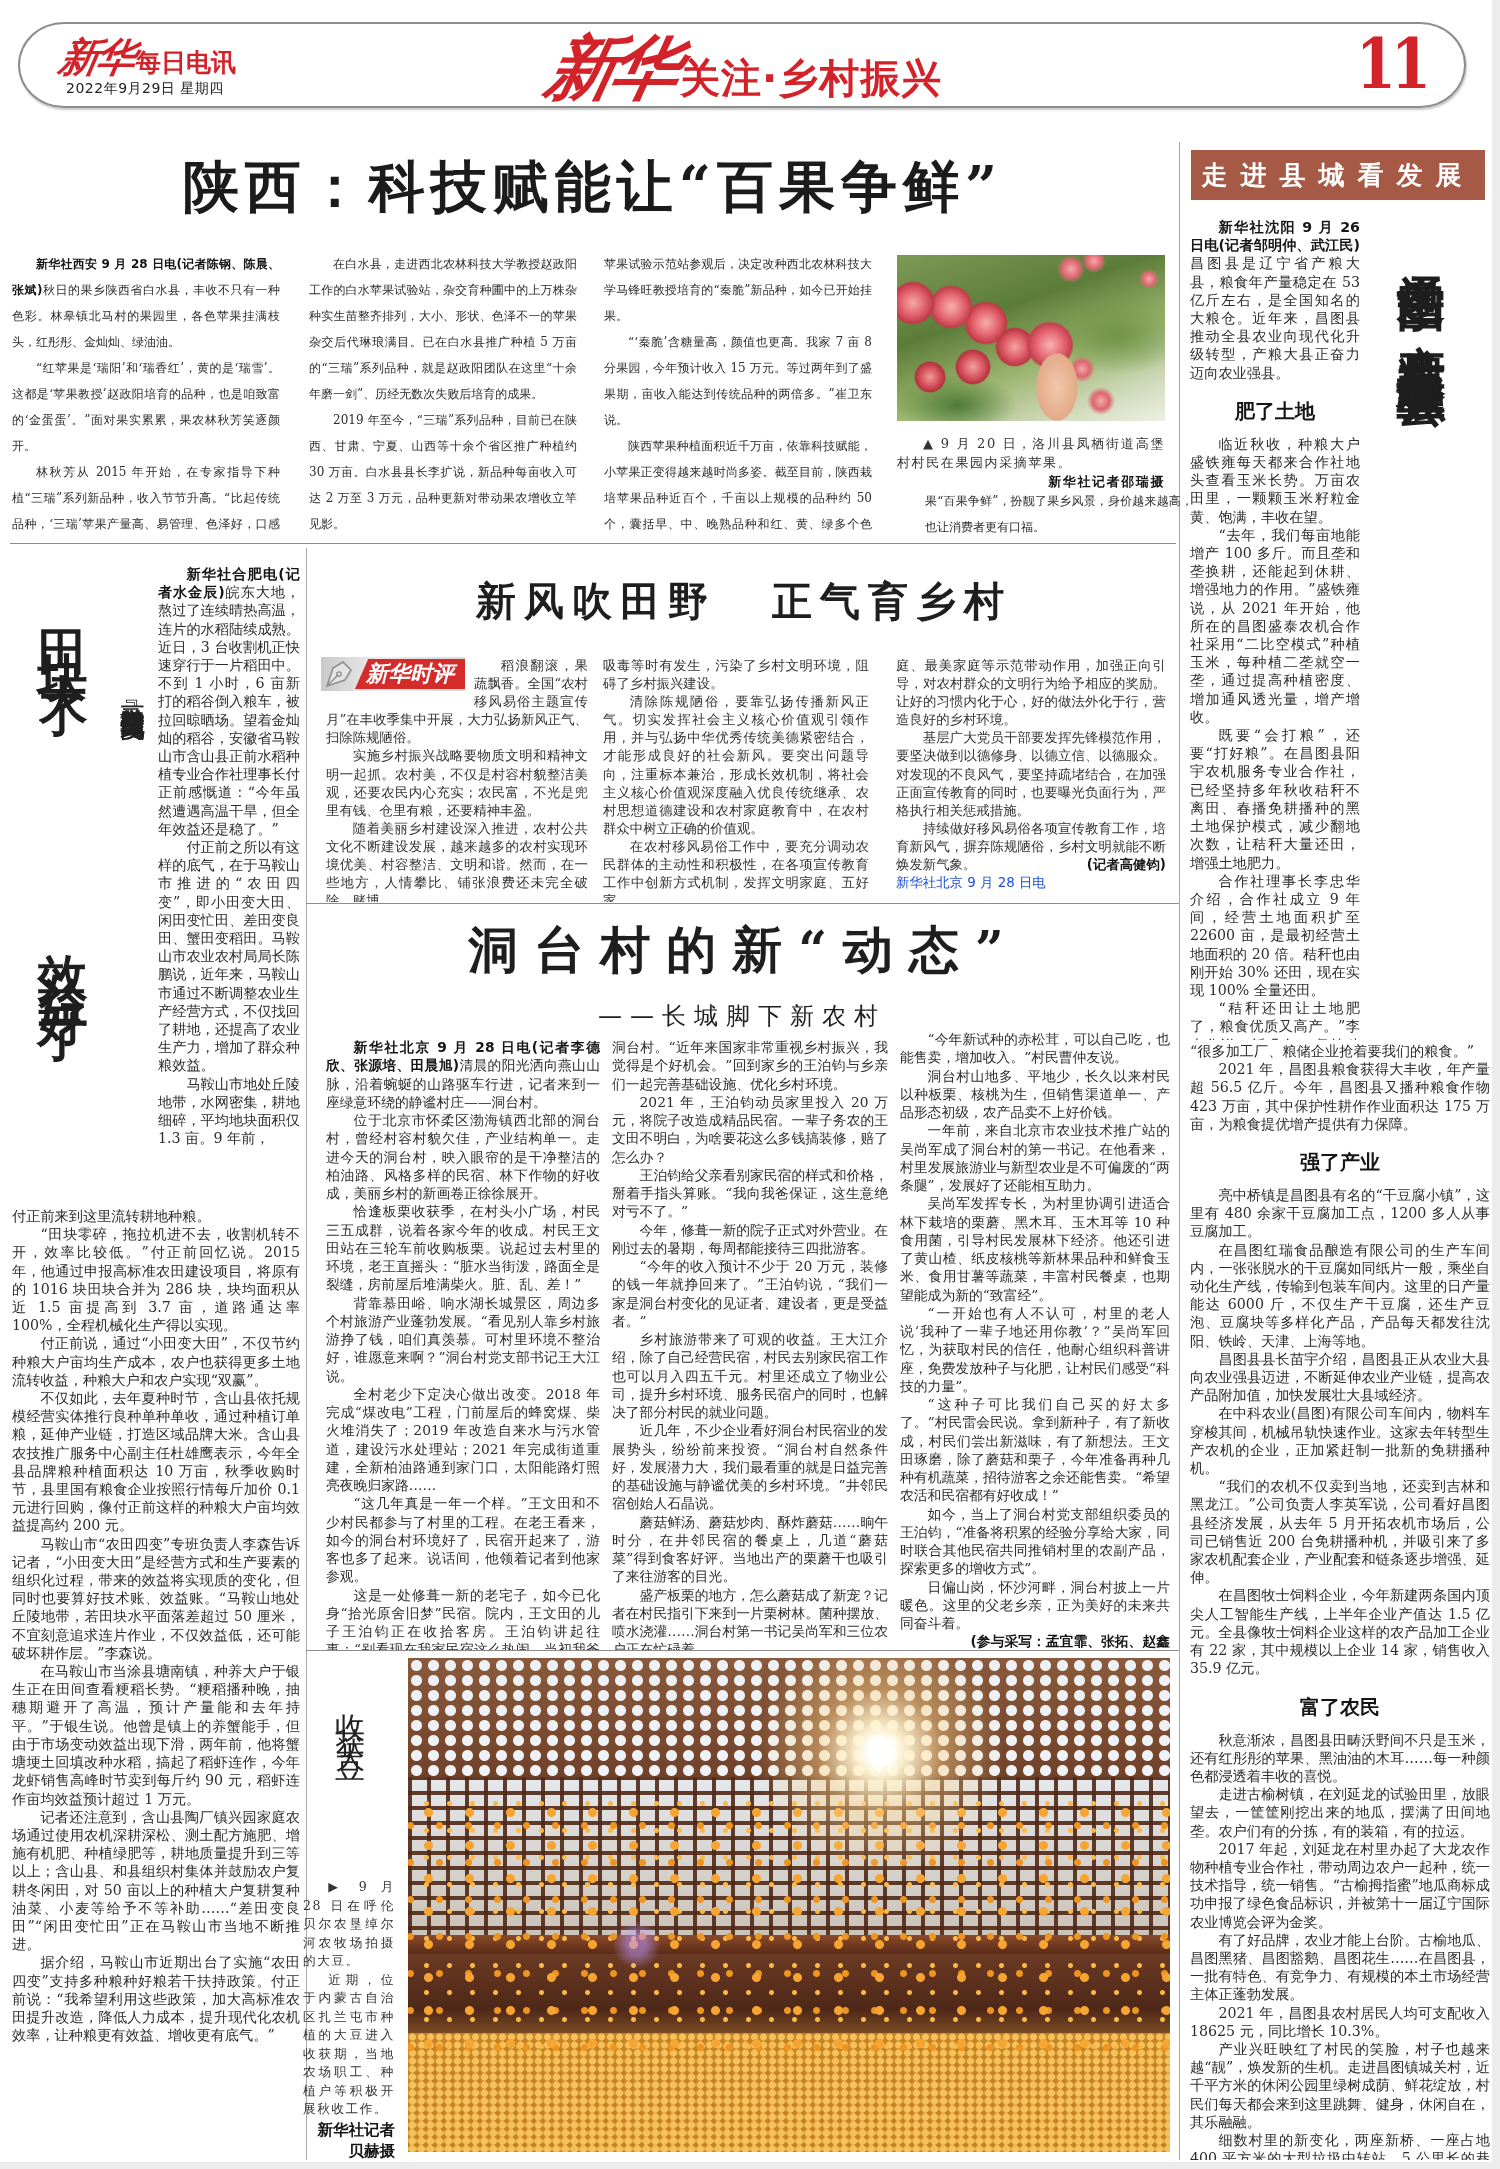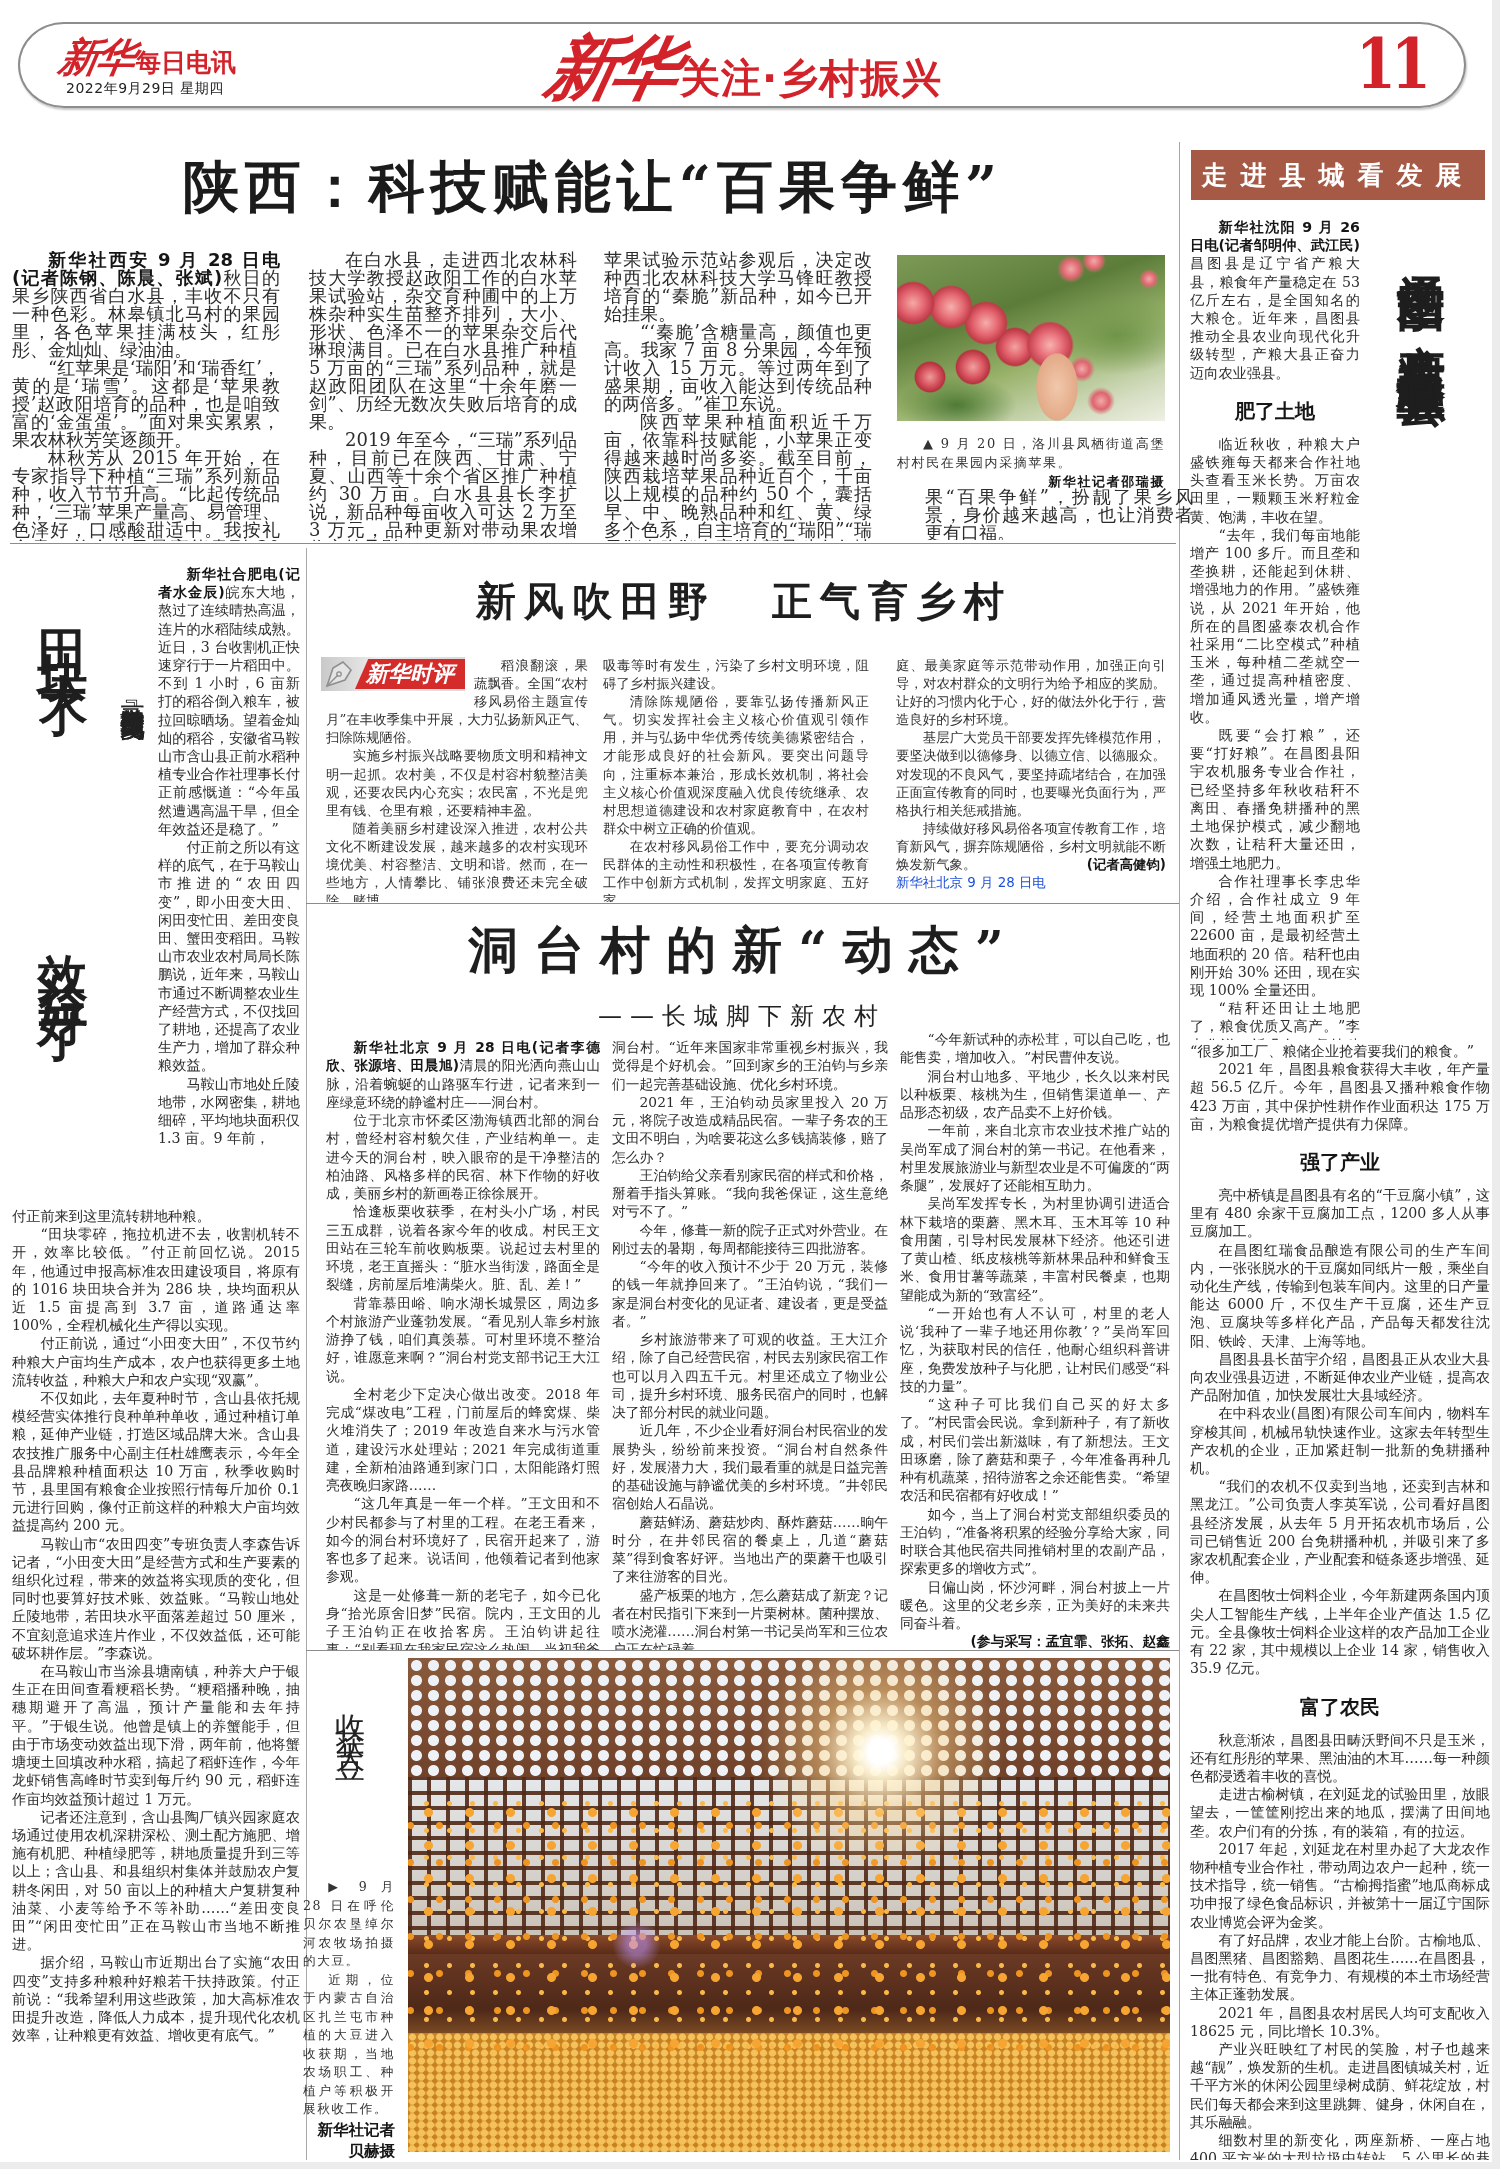--- a/index.html
+++ b/index.html
@@ -38,21 +38,21 @@
 .dt-title{left:316px;top:920px;width:856px;text-align:center;font-weight:bold;font-size:50px;letter-spacing:16px;color:#1e1e1e;line-height:60px}
 .dt-sub{left:598px;top:1000px;font-family:"DejaVu Sans",sans-serif;font-size:24px;letter-spacing:8px;color:#222;line-height:32px}
 
 
 .col{font-size:14.2px;line-height:18.2px;text-align:justify;overflow:hidden}
 .col p{text-indent:2em}
 .col p.cont{text-indent:0}
 .col p b{font-family:"DejaVu Sans","Liberation Sans",sans-serif;font-weight:bold;color:#151515}
 .col h4{font-family:"DejaVu Sans",sans-serif;font-weight:bold;font-size:20px;line-height:24px;text-align:center;color:#151515;margin:17px 0 12px}
 .col .tail{float:right;text-indent:0;text-align:right;max-width:205px;font-family:"DejaVu Sans",sans-serif;font-weight:bold;color:#151515}
-.sx{font-size:18px;line-height:18px}
+.sx{font-size:12px;line-height:26px}
 .cm{font-size:13.4px;line-height:18.1px;color:#333}
 .dt{font-size:13.8px;line-height:18.25px}
 .endline{font-family:"DejaVu Sans",sans-serif;font-weight:normal;color:#1d4ed8}
 
 
 .badge{left:321px;top:657px;width:144px;height:34px;background:linear-gradient(90deg,#c9c9c9,#ececec 40%,#dadada)}
 .badge-nib{position:absolute;left:2px;top:2px;width:32px;height:30px}
 .badge-label{position:absolute;left:34px;top:2px;width:110px;height:30px;background:#d42b2b;color:#fff;font-family:"DejaVu Sans",sans-serif;font-weight:bold;font-style:italic;font-size:22px;line-height:30px;text-align:center;clip-path:polygon(12% 0,100% 0,100% 100%,0 100%)}
 .badge-spacer{float:left;width:148px;height:54px}
 

